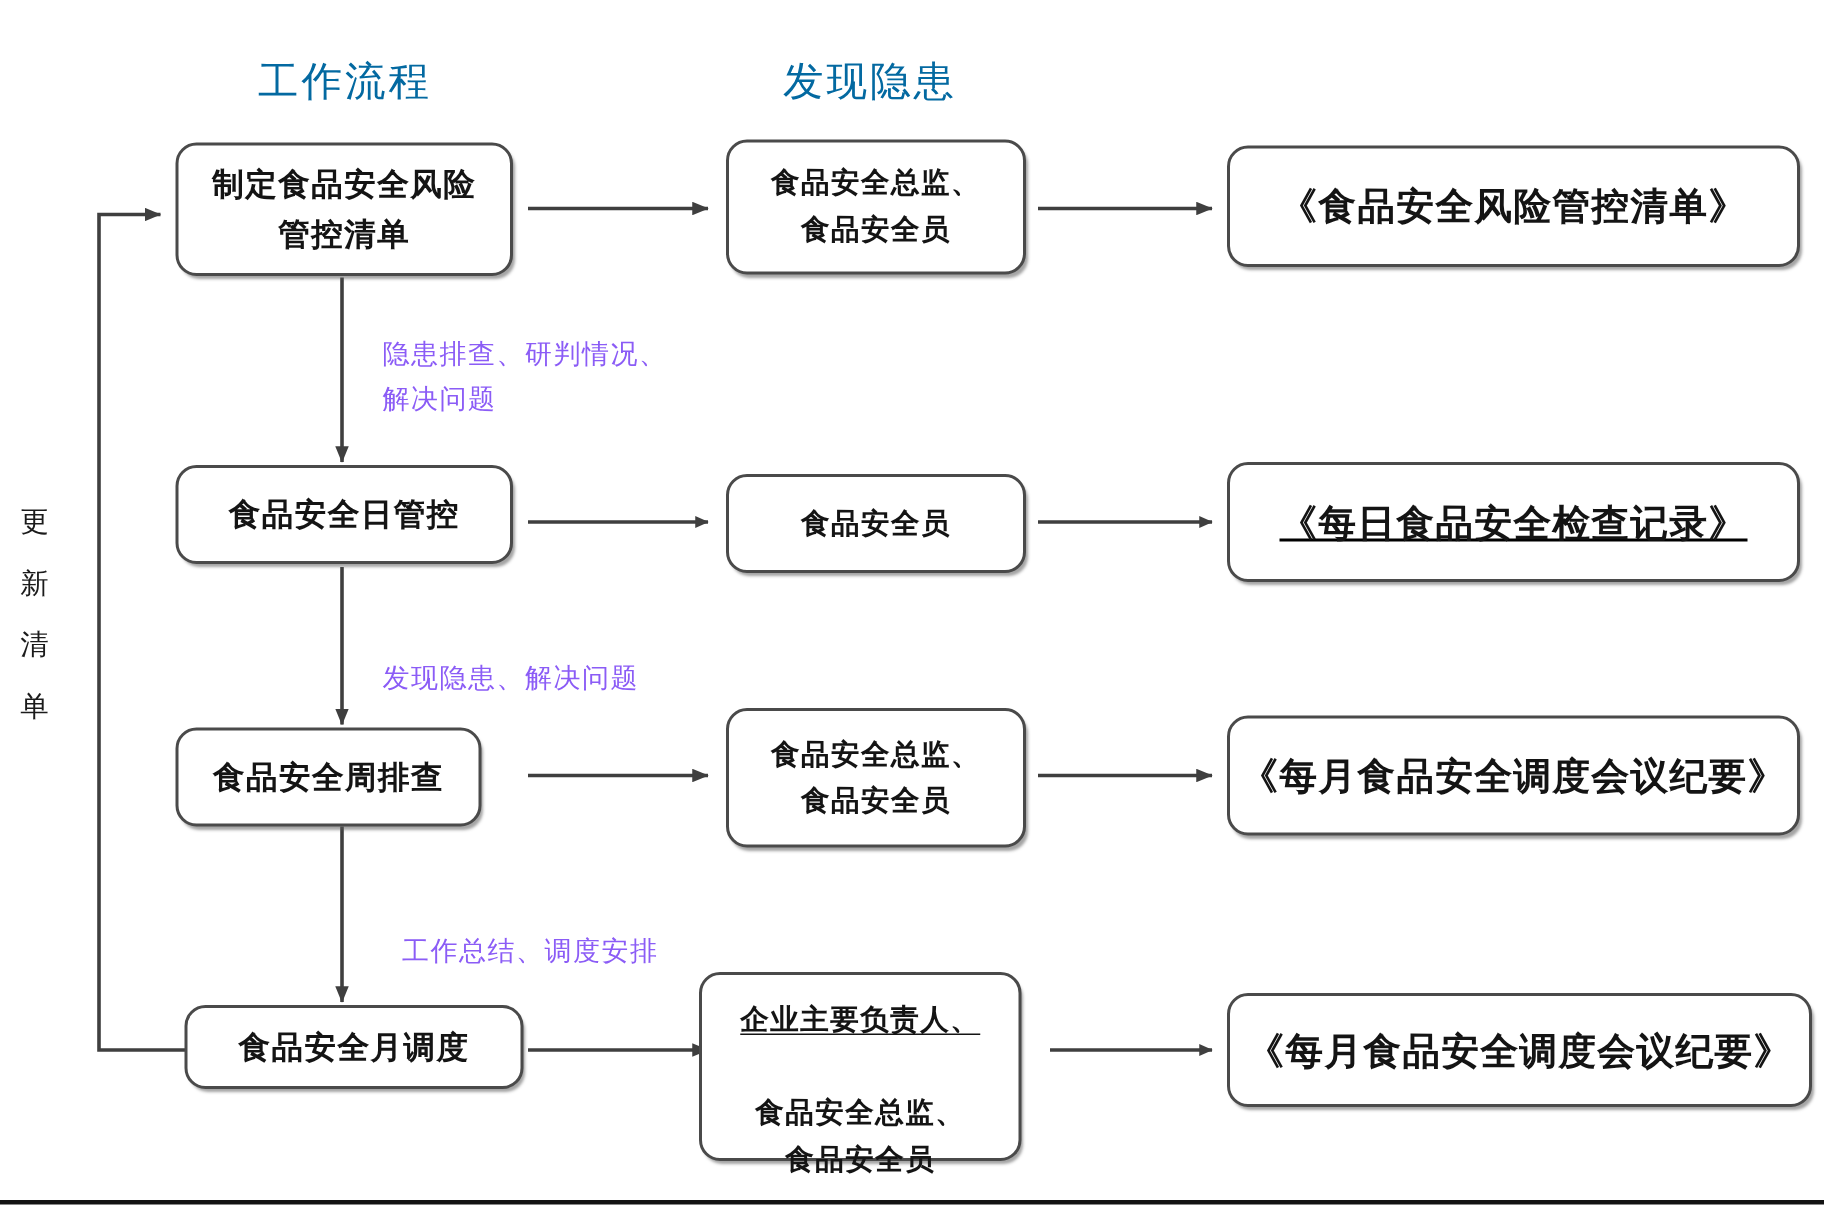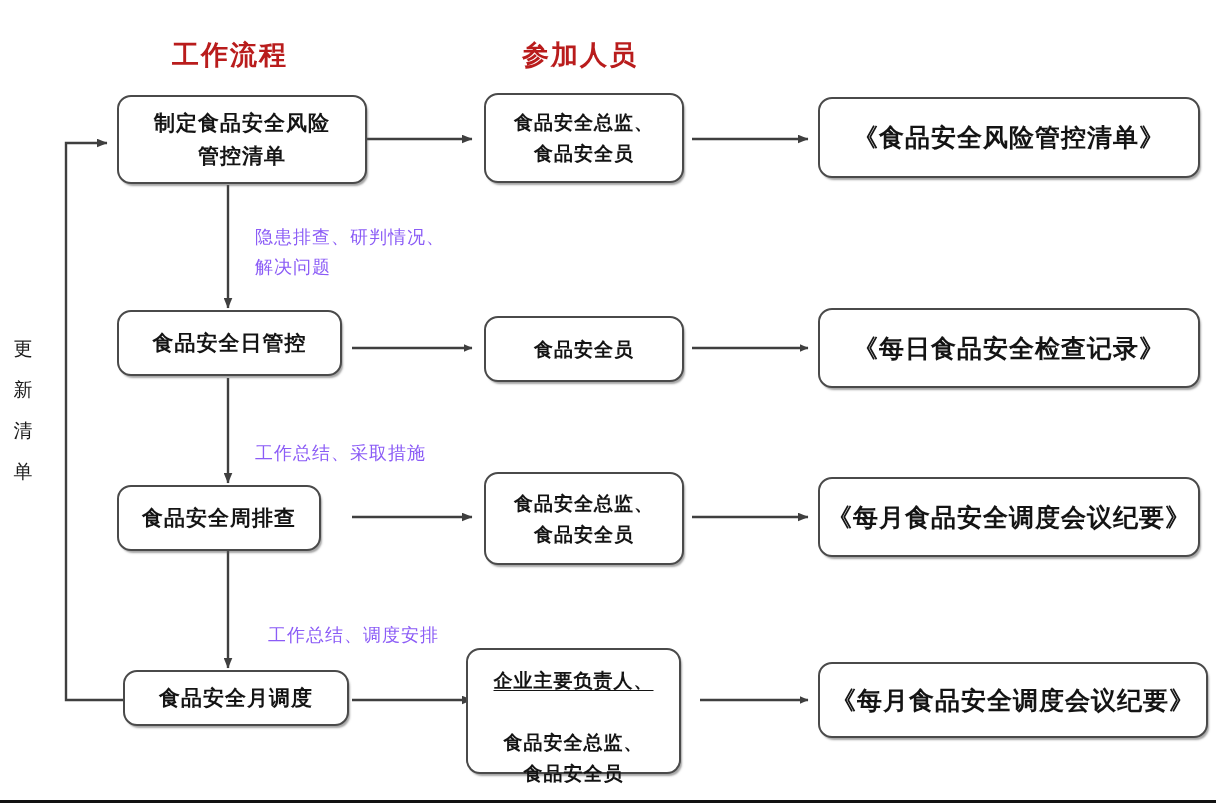--- a/index.html
+++ b/index.html
@@ -26,22 +26,22 @@
     width: 1216px;
     height: 3px;
     background: #121212;
   }
 
   
   .col-head {
     position: absolute;
     text-align: center;
     font-size: 27px;
-    font-weight: bold;
-    color: #b91c1c;
+    font-weight: normal;
+    color: #0369a1;
     letter-spacing: 2px;
     line-height: 34px;
     white-space: nowrap;
   }
 
   
   .side-caption {
     position: absolute;
     width: 34px;
     text-align: center;
@@ -136,55 +136,55 @@
 
       <line x1="228" y1="185" x2="228" y2="308" marker-end="url(#arw)"></line>
       <line x1="228" y1="378" x2="228" y2="483" marker-end="url(#arw)"></line>
       <line x1="228" y1="551" x2="228" y2="668" marker-end="url(#arw)"></line>
 
       <path d="M125,700 L66,700 L66,143 L107,143" marker-end="url(#arw)"></path>
     </g>
   </svg>
 
   <div class="col-head" style="left:120px; top:38px; width:220px;">工作流程</div>
-  <div class="col-head" style="left:470px; top:38px; width:220px;">参加人员</div>
+  <div class="col-head" style="left:470px; top:38px; width:220px;">发现隐患</div>
 
   <div class="side-caption" style="left:6px; top:328px;">
     <span>更</span>
     <span>新</span>
     <span>清</span>
     <span>单</span>
   </div>
 
-  <div class="node" style="left:117px; top:95px; width:250px; height:89px;">
+  <div class="node" style="left:117px; top:95px; width:225px; height:89px;">
     <div class="node-text">制定食品安全风险
 管控清单</div>
   </div>
   <div class="node small" style="left:484px; top:93px; width:200px; height:90px;">
     <div class="node-text">食品安全总监、
 食品安全员</div>
   </div>
   <div class="node doc" style="left:818px; top:97px; width:382px; height:81px;">
     <div class="node-text">《食品安全风险管控清单》</div>
   </div>
 
   <div class="edge-label" style="left:255px; top:222px; width:250px;">隐患排查、研判情况、
 解决问题</div>
 
   <div class="node" style="left:117px; top:310px; width:225px; height:66px;">
     <div class="node-text">食品安全日管控</div>
   </div>
   <div class="node small" style="left:484px; top:316px; width:200px; height:66px;">
     <div class="node-text">食品安全员</div>
   </div>
-  <div class="node doc" style="left:818px; top:308px; width:382px; height:80px;">
+  <div class="node doc" style="left:818px; top:308px; width:382px; height:80px;text-decoration:underline;">
     <div class="node-text">《每日食品安全检查记录》</div>
   </div>
 
-  <div class="edge-label" style="left:255px; top:438px; width:260px;">工作总结、采取措施</div>
+  <div class="edge-label" style="left:255px; top:438px; width:260px;">发现隐患、解决问题</div>
 
   <div class="node" style="left:117px; top:485px; width:204px; height:66px;">
     <div class="node-text">食品安全周排查</div>
   </div>
   <div class="node small" style="left:484px; top:472px; width:200px; height:93px;">
     <div class="node-text">食品安全总监、
 食品安全员</div>
   </div>
   <div class="node doc" style="left:818px; top:477px; width:382px; height:80px;">
     <div class="node-text">《每月食品安全调度会议纪要》</div>

